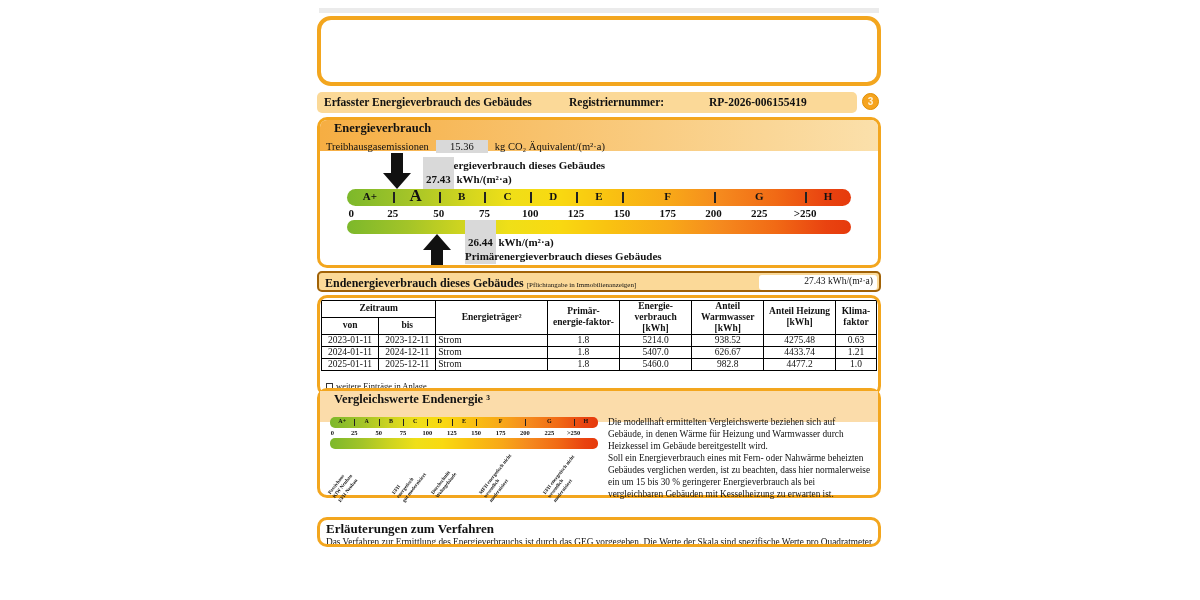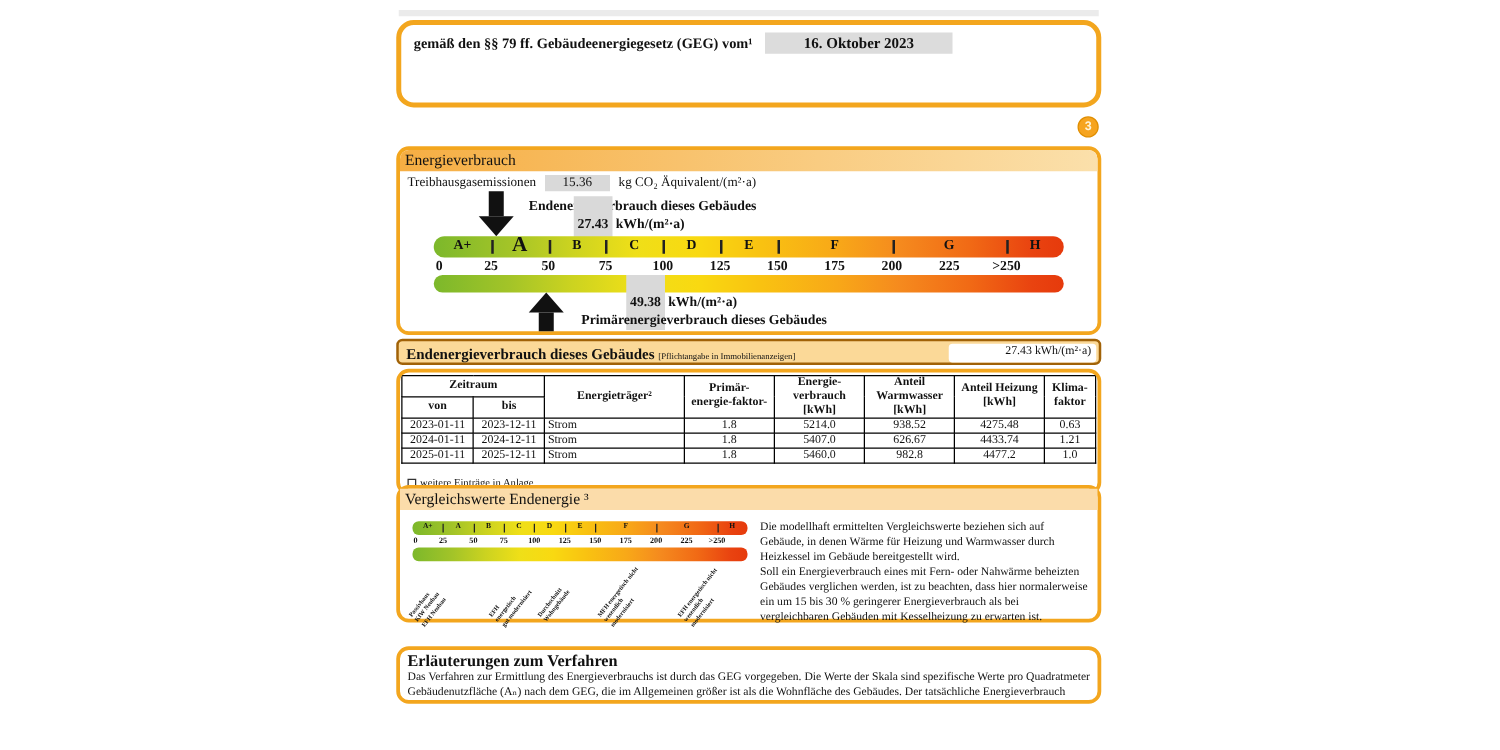--- a/index.html
+++ b/index.html
@@ -25,21 +25,21 @@
   .rec-bar .lab2 { position: absolute; left: 252px; top: 4px; }
   .rec-bar .lab3 { position: absolute; left: 392px; top: 4px; }
   .page-badge { position: absolute; top: 93px; left: 545px; width: 17px; height: 17px;
     border-radius: 50%; background: #f6a41f; border: 1px solid #e08e00; color: #fff3d6;
     font-size: 10px; font-weight: bold; text-align: center; line-height: 15px;
     font-family: "Liberation Sans", sans-serif; }
 
   
   .sec-box { position: absolute; left: 0; width: 564px; border: 3px solid #f3a61e;
     border-radius: 10px; background: #fff; overflow: hidden; }
-  .sec-head { height: 17px; font-size: 12.5px; font-weight: normal; padding: 1px 4px;
+  .sec-head { height: 31px; font-size: 12.5px; font-weight: bold; padding: 1px 14px;
     background: #fbdcaa; }
   .sec-head.grad { background: linear-gradient(90deg, #f6ae43, #fbe0ab); }
 
   
   .energy-box { top: 117px; height: 151px; }
   .ghg-row { position: absolute; left: 6px; top: 20px; display: flex; align-items: center;
     font-size: 10.5px; }
   .ghg-field { width: 52px; background: #d9d9d9; text-align: center; font-size: 10.5px;
     margin: 0 7px; padding: 1px 0; }
   .arrow { position: absolute; width: 28px; }
@@ -49,21 +49,21 @@
     border-top: 16px solid #111; }
   .arrow .head-up { width: 0; height: 0; margin: 0 auto;
     border-left: 14px solid transparent; border-right: 14px solid transparent;
     border-bottom: 16px solid #111; }
   .arrow-down { left: 63px; top: 33px; }
   .arrow-up { left: 103px; top: 114px; }
   .end-labels { position: absolute; left: 103px; top: 39px; font-size: 11px; font-weight: bold;
     line-height: 1.25; }
   .prim-labels { position: absolute; left: 145px; top: 116px; font-size: 11px; font-weight: bold;
     line-height: 1.25; }
-  .hl { background: #d9d9d9; padding: 16px 3px; margin-left: 36px; }
+  .hl { background: #d9d9d9; padding: 16px 3px; }
 
   .scalebar { position: absolute; left: 27px; width: 504px; border-radius: 9px;
     background: linear-gradient(90deg,#7cb82b 0%,#a3c428 12%,#ccd320 22%,#efdf18 32%,
       #f9d911 42%,#f9c211 52%,#f8a818 64%,#f58a1e 74%,#f16a15 85%,#e94310 95%,#e63a0c 100%); }
   .bar1 { top: 69px; height: 17px; }
   .bar2 { top: 100px; height: 14px; }
   .band-letter { position: absolute; top: 1px; transform: translateX(-50%); font-weight: bold;
     font-size: 11px; }
   .band-letter.current { font-size: 17px; top: -3px; }
   .tick { position: absolute; width: 2px; height: 11px; top: 3px; background: #222; }
@@ -114,39 +114,40 @@
   .mini-nums span { position: absolute; transform: translateX(-50%); }
   .mini-nums span.flush { transform: none; }
   .rot-labels { position: absolute; left: 0; top: 34px; width: 268px; height: 46px; }
   .rot { position: absolute; top: 0; width: 52px; font-size: 5px; line-height: 1.25;
     font-weight: bold; transform: rotate(-52deg); transform-origin: 100% 0; text-align: left; }
   .rg1{left:-23px}.rg2{left:41px}.rg3{left:80px}.rg4{left:128px}.rg5{left:192px}
   .comp-text { position: absolute; left: 288px; top: 25px; width: 264px; font-size: 9.3px;
     line-height: 1.3; }
 
   
-  .expl-box { top: 517px; height: 46px; }
+  .expl-box { top: 517px; height: 30px; }
   .expl-head { font-size: 13px; font-weight: bold; padding: 1px 6px 0 6px; }
   .expl-body { font-size: 9.3px; line-height: 1.25; padding: 0 6px; }
 
   .footnote { position: absolute; top: 567px; left: 4px; width: 560px; font-size: 7px; }
 </style>
 </head>
 <body>
 
 <div class="sheet">
   <div class="topstrip"></div>
 
   <div class="title-box">
-    <div class="law-row">
-      <span>gemäß den §§ 79 ff. Gebäudeenergiegesetz (GEG) vom¹</span>
-      <span class="date-field">16. Oktober 2023</span>
-    </div>
-  </div>
-
+  </div>
+
+  <div class="rec-bar">
+    <span class="lab1">Erfasster Energieverbrauch des Gebäudes</span>
+    <span class="lab2">Registriernummer:</span>
+    <span class="lab3">RP-2026-006155419</span>
+  </div>
   <div class="page-badge">3</div>
 
   <div class="sec-box energy-box">
     <div class="sec-head grad">Energieverbrauch</div>
 
     <div class="ghg-row">
       <span>Treibhausgasemissionen</span>
       <span class="ghg-field">15.36</span>
       <span>kg CO₂ Äquivalent/(m²·a)</span>
     </div>
@@ -198,21 +199,21 @@
     </div>
 
     <div class="scalebar bar2"></div>
 
     <div class="arrow arrow-up">
       <div class="head-up"></div>
       <div class="stem"></div>
     </div>
     <div class="prim-labels">
       <div>
-        <span class="hl">49.38</span>
+        <span class="hl">26.44</span>
         <span>kWh/(m²·a)</span>
       </div>
       <div>Primärenergieverbrauch dieses Gebäudes</div>
     </div>
   </div>
 
   <div class="endval-bar">
     <span class="lab">
       <span>Endenergieverbrauch dieses Gebäudes</span>
       <span class="note">[Pflichtangabe in Immobilienanzeigen]</span>

